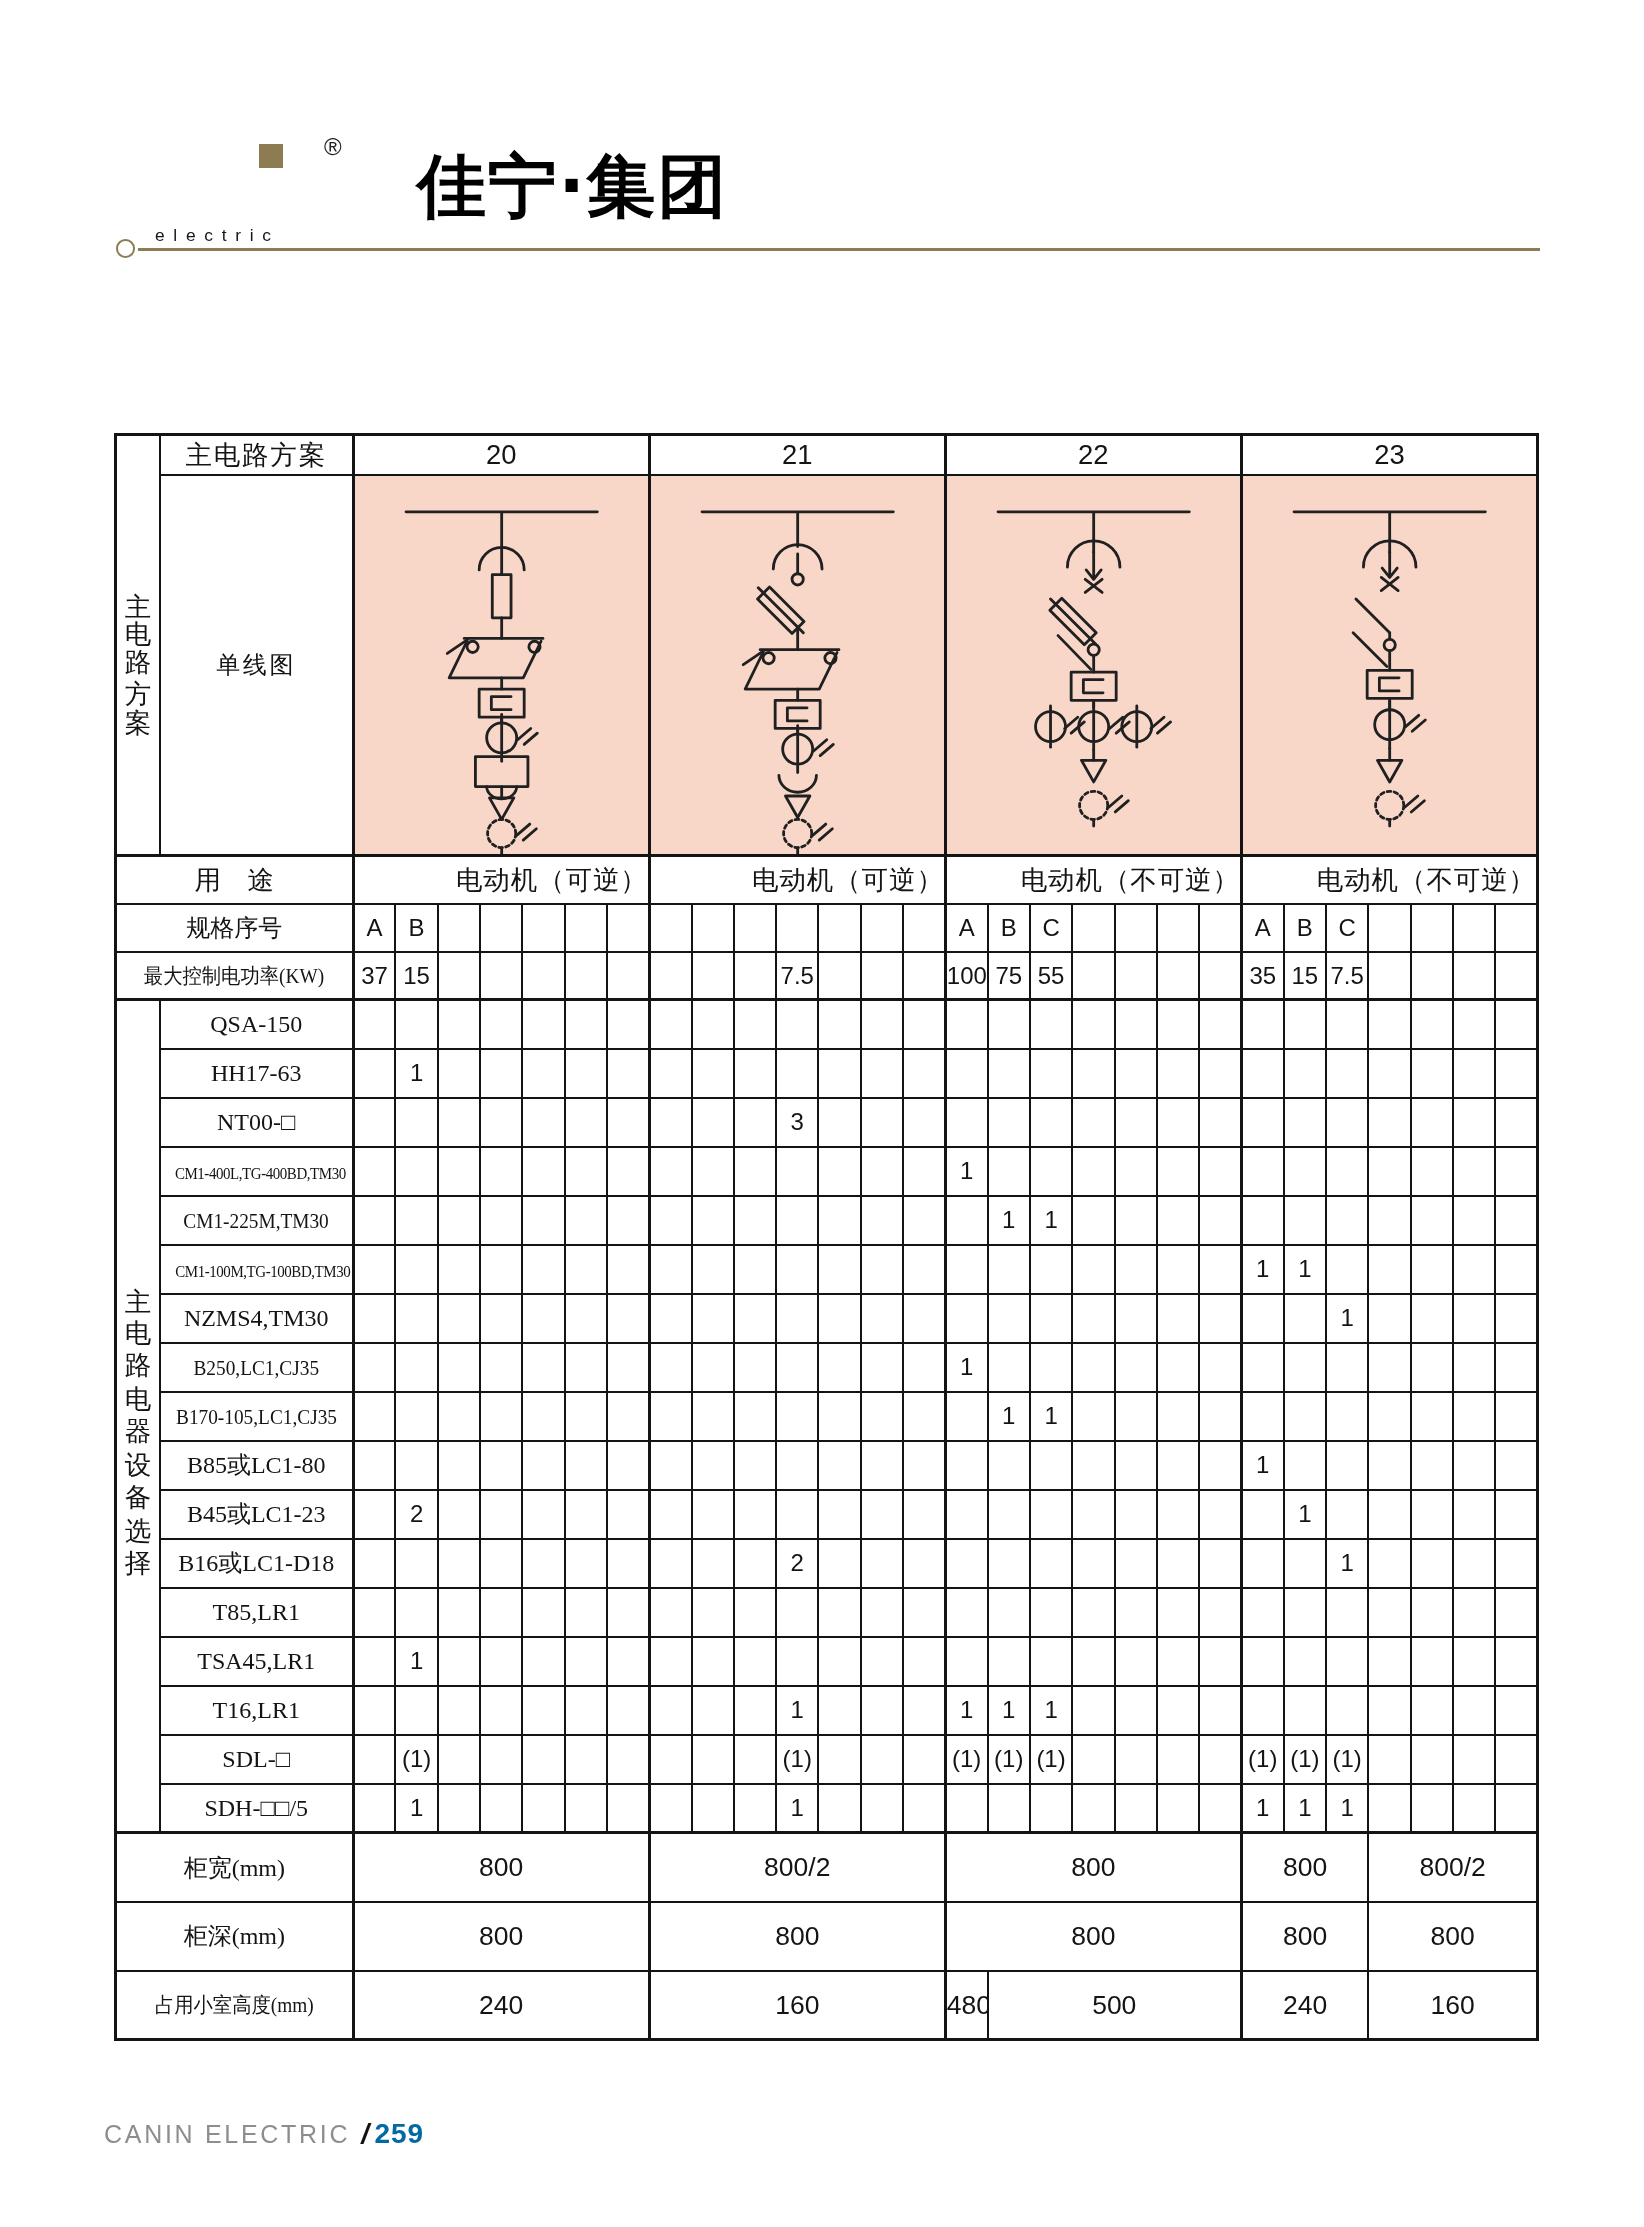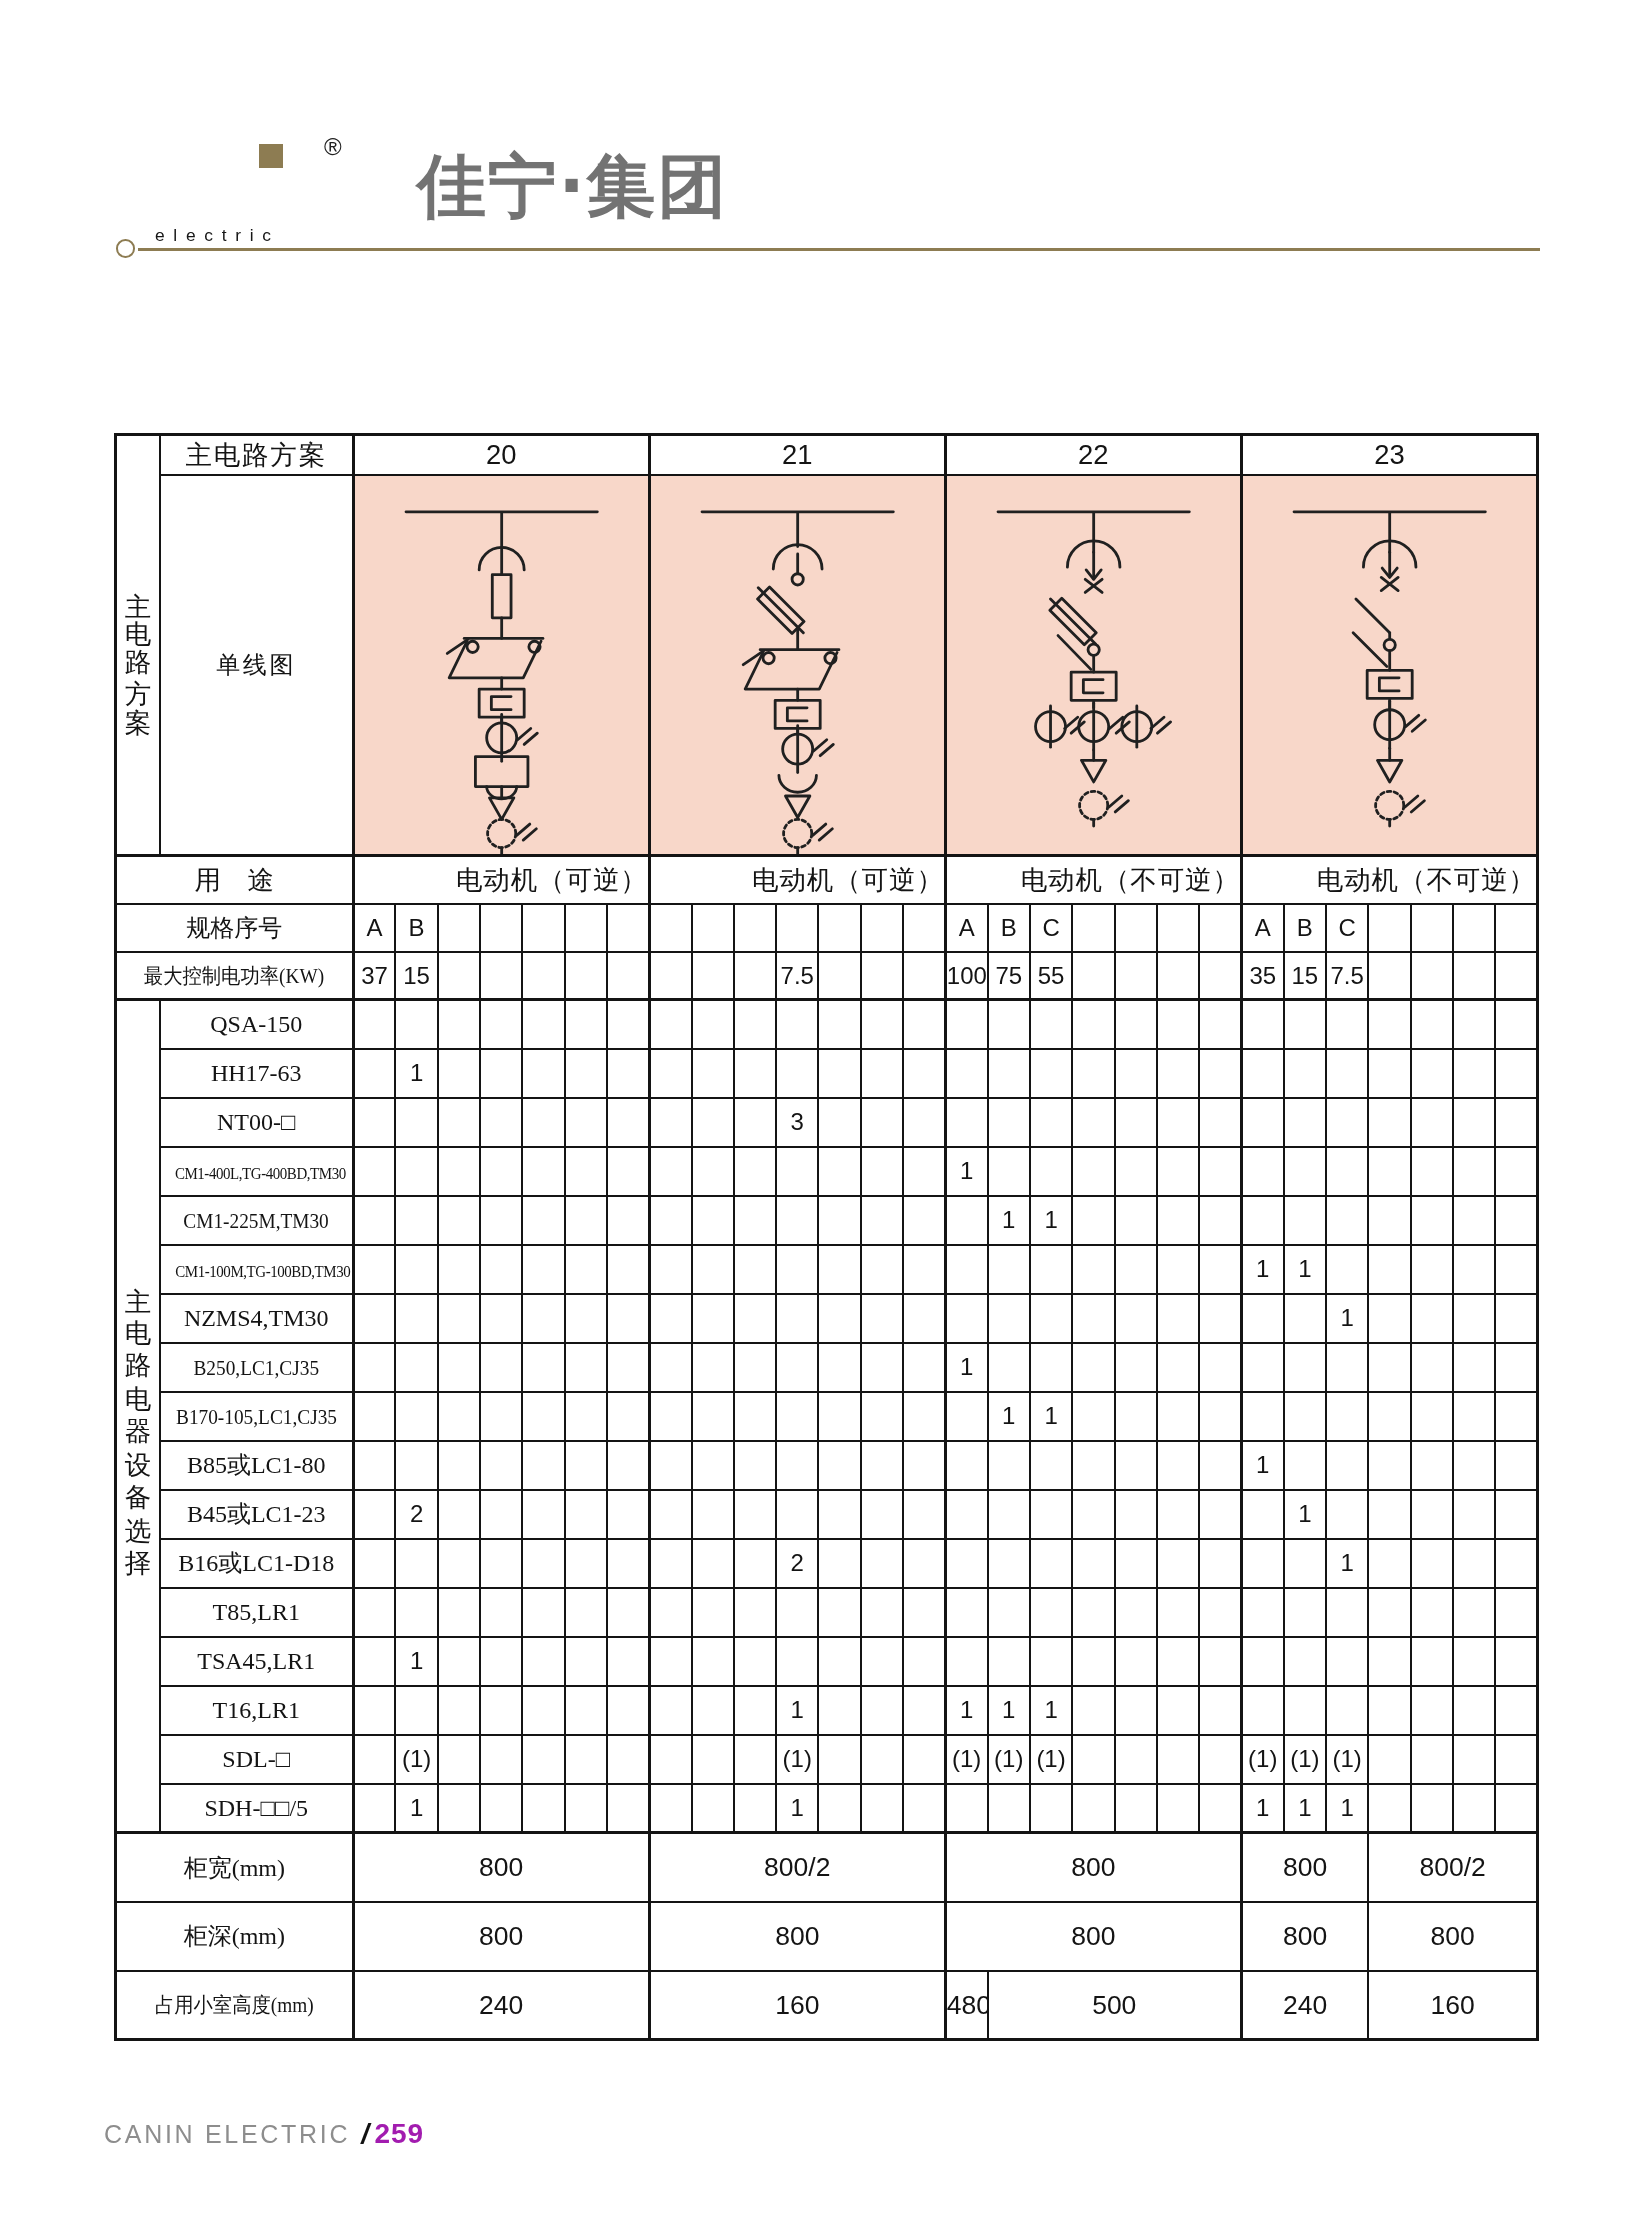--- a/index.html
+++ b/index.html
@@ -5,21 +5,21 @@
   html,body{margin:0;padding:0;background:#fff;}
   body{width:1645px;height:2228px;position:relative;font-family:"Liberation Sans","DejaVu Sans",sans-serif;overflow:hidden;}
 
   
   .brand{position:absolute;left:102px;top:137px;display:flex;align-items:flex-start;}
   .cann-wrap{position:relative;width:291px;height:108px;}
   .cann{font-family:"DejaVu Sans",sans-serif;font-weight:bold;font-size:87px;line-height:1.0;color:#d42a1c;letter-spacing:-6.4px;}
   .logo-square{position:absolute;left:157px;top:7.3px;width:24px;height:24px;background:#8d7c52;}
   .reg{position:absolute;left:222px;top:-3.7px;font-size:24px;color:#222;}
   .electric{position:absolute;left:53px;top:88px;font-size:17.4px;letter-spacing:8.7px;color:#161616;}
-  .cn{font-family:"DejaVu Sans",sans-serif;font-size:69px;font-weight:bold;color:#737373;margin-left:24px;line-height:99px;letter-spacing:1.8px;}
+  .cn{font-family:"DejaVu Sans",sans-serif;font-size:69px;font-weight:bold;color:#000000;margin-left:24px;line-height:99px;letter-spacing:1.8px;}
   .rule{position:absolute;left:138px;top:248px;width:1402px;height:2.7px;background:#8d7c52;}
   .rule-circle{position:absolute;left:116px;top:239px;width:14.6px;height:14.6px;border:2.7px solid #8d7c52;border-radius:50%;background:#fff;}
 
   
   table.tbl{position:absolute;left:114px;top:433px;width:1425px;border-collapse:collapse;table-layout:fixed;border:3.7px solid #141414;}
   .tbl td{border:2.3px solid #141414;padding:0;text-align:center;vertical-align:middle;font-size:24px;color:#141414;overflow:hidden;}
   .tbl td.sb{border-left-width:3.7px;}
   .tbl tr.thick td{border-top-width:3.7px;}
   tr.r-hdr{height:40px;} tr.r-dia{height:358px;} tr.r-mid{height:48px;}
   tr.r-eq{height:49px;} tr.r-bot{height:69px;}
@@ -37,21 +37,21 @@
   .vt{writing-mode:vertical-rl;text-orientation:upright;font-size:26.5px;color:#141414;display:inline-block;}
   .vt-corner{letter-spacing:29px;}
   .vt-long{letter-spacing:33px;}
   td.dia svg{display:block;margin:3.7px auto 0 auto;width:96%;height:97%;}
   td.dia svg *{stroke:#202020;stroke-width:3;fill:none;stroke-linecap:round;stroke-linejoin:round;}
 
   
   .footer{position:absolute;left:104px;top:2118px;white-space:nowrap;}
   .f-brand{color:#8d8d8d;letter-spacing:2.7px;font-size:25px;}
   .f-sep{color:#111;font-weight:bold;font-style:italic;margin:0 5.5px 0 11px;font-size:28px;}
-  .f-page{color:#a21caf;font-weight:bold;font-size:28px;letter-spacing:0.9px;}
+  .f-page{color:#0369a1;font-weight:bold;font-size:28px;letter-spacing:0.9px;}
 </style>
 </head>
 <body>
 
 <div class="brand">
   <div class="cann-wrap">
     <span class="logo-square"></span>
     <span class="reg">®</span>
     <div class="electric">electric</div>
   </div>

